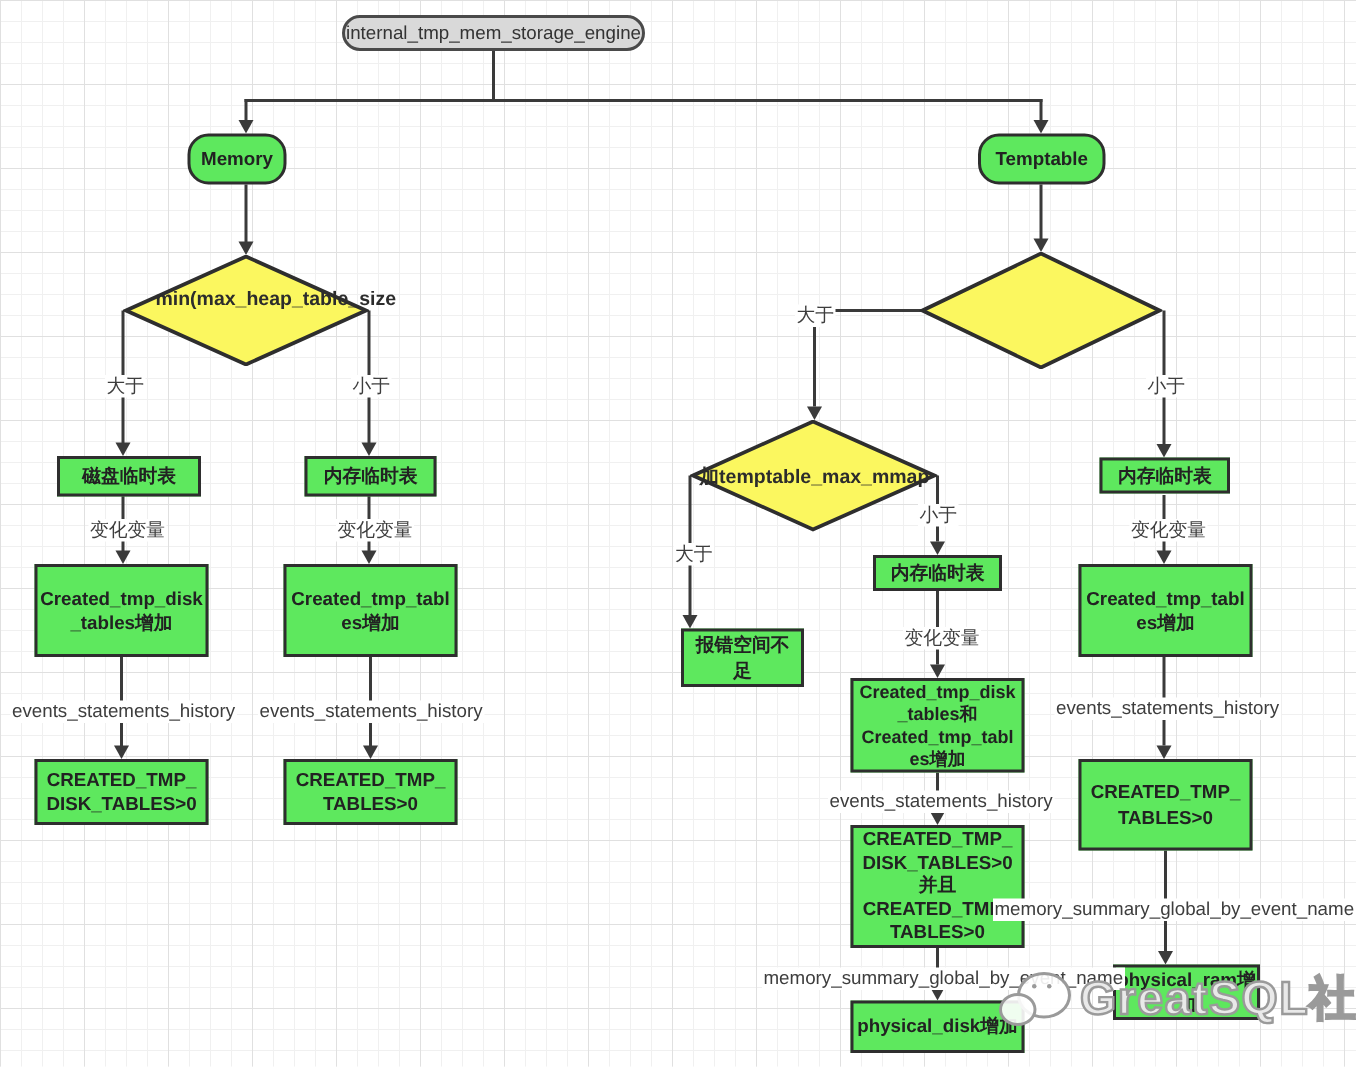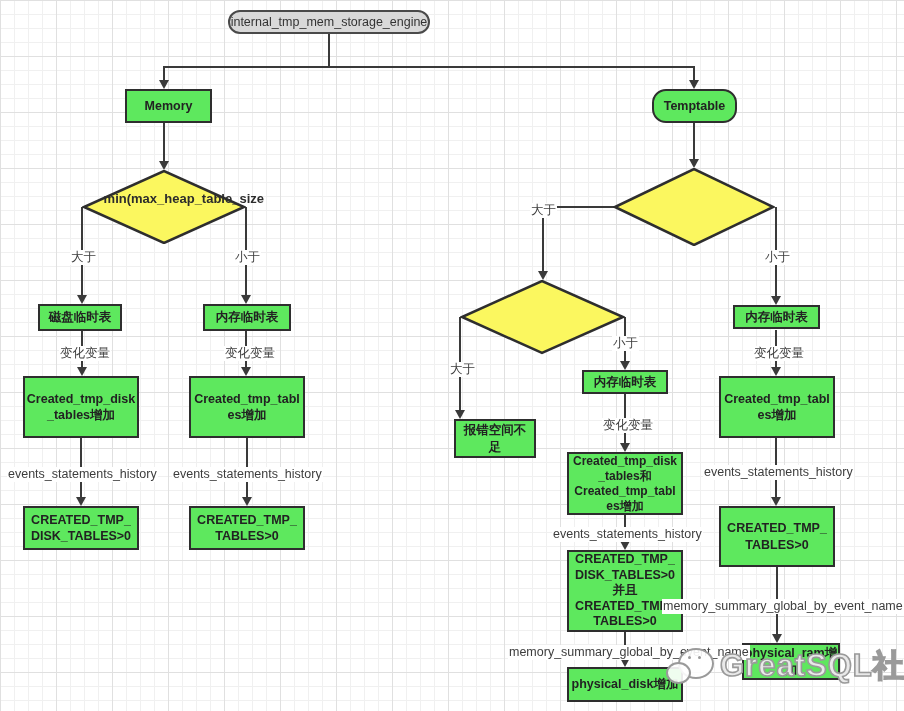--- a/index.html
+++ b/index.html
@@ -119,33 +119,34 @@
     <span>min(max_heap_table_size</span>
   </div>
 
   <svg class="diamond" style="left:613px;top:168px;" width="162" height="78">
     <polygon points="81,1 160,39 81,77 2,39" fill="#fbf75f" stroke="#2e2e2e" stroke-width="2.5"></polygon>
   </svg>
 
   <svg class="diamond" style="left:460px;top:280px;" width="165" height="75">
     <polygon points="82,1 163,37 82,73 2,37" fill="#fbf75f" stroke="#2e2e2e" stroke-width="2.5"></polygon>
   </svg>
+  <div class="dlabel" style="left:443px;top:309px;">加temptable_max_mmap</div>
 
   <div class="node root" style="left:228px;top:10px;width:202px;height:24px;">
     <span>internal_tmp_mem_storage_engine</span>
   </div>
 
-  <div class="node" style="left:125px;top:89px;width:87px;height:34px;">
+  <div class="node" style="left:125px;top:89px;width:66px;height:34px;border-radius:14px;">
     <span>Memory</span>
   </div>
   <div class="node" style="left:652px;top:89px;width:85px;height:34px;border-radius:14px;">
     <span>Temptable</span>
   </div>
 
-  <div class="node" style="left:38px;top:304px;width:84px;height:27px;">
+  <div class="node" style="left:38px;top:304px;width:96px;height:27px;">
     <span>磁盘临时表</span>
   </div>
   <div class="node" style="left:203px;top:304px;width:88px;height:27px;">
     <span>内存临时表</span>
   </div>
 
   <div class="node" style="left:23px;top:376px;width:116px;height:62px;">
     <span>Created_tmp_disk</span>
     <span>_tables增加</span>
   </div>

